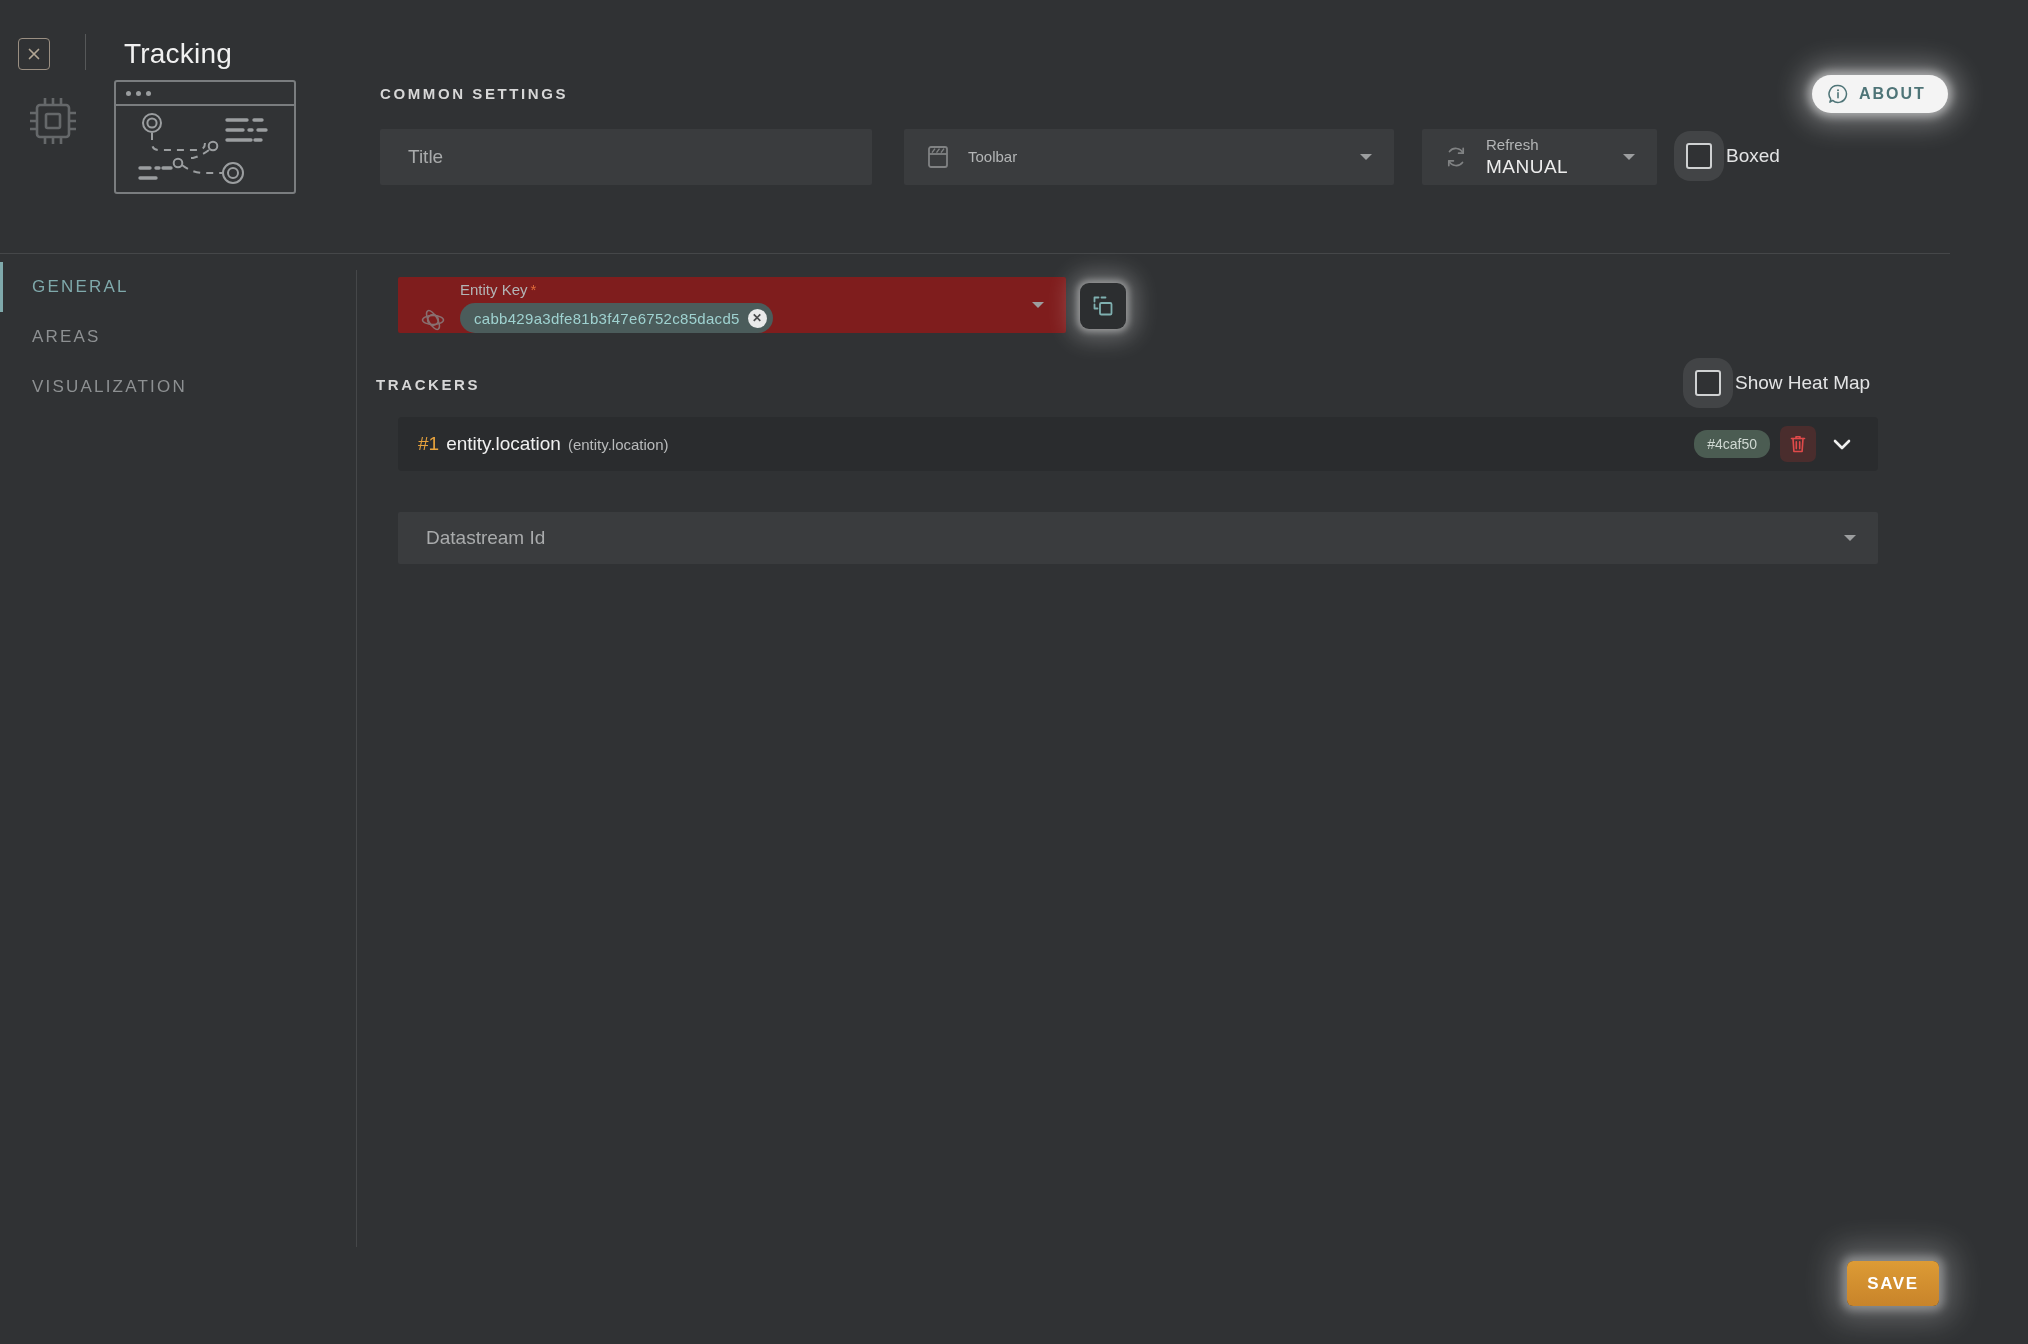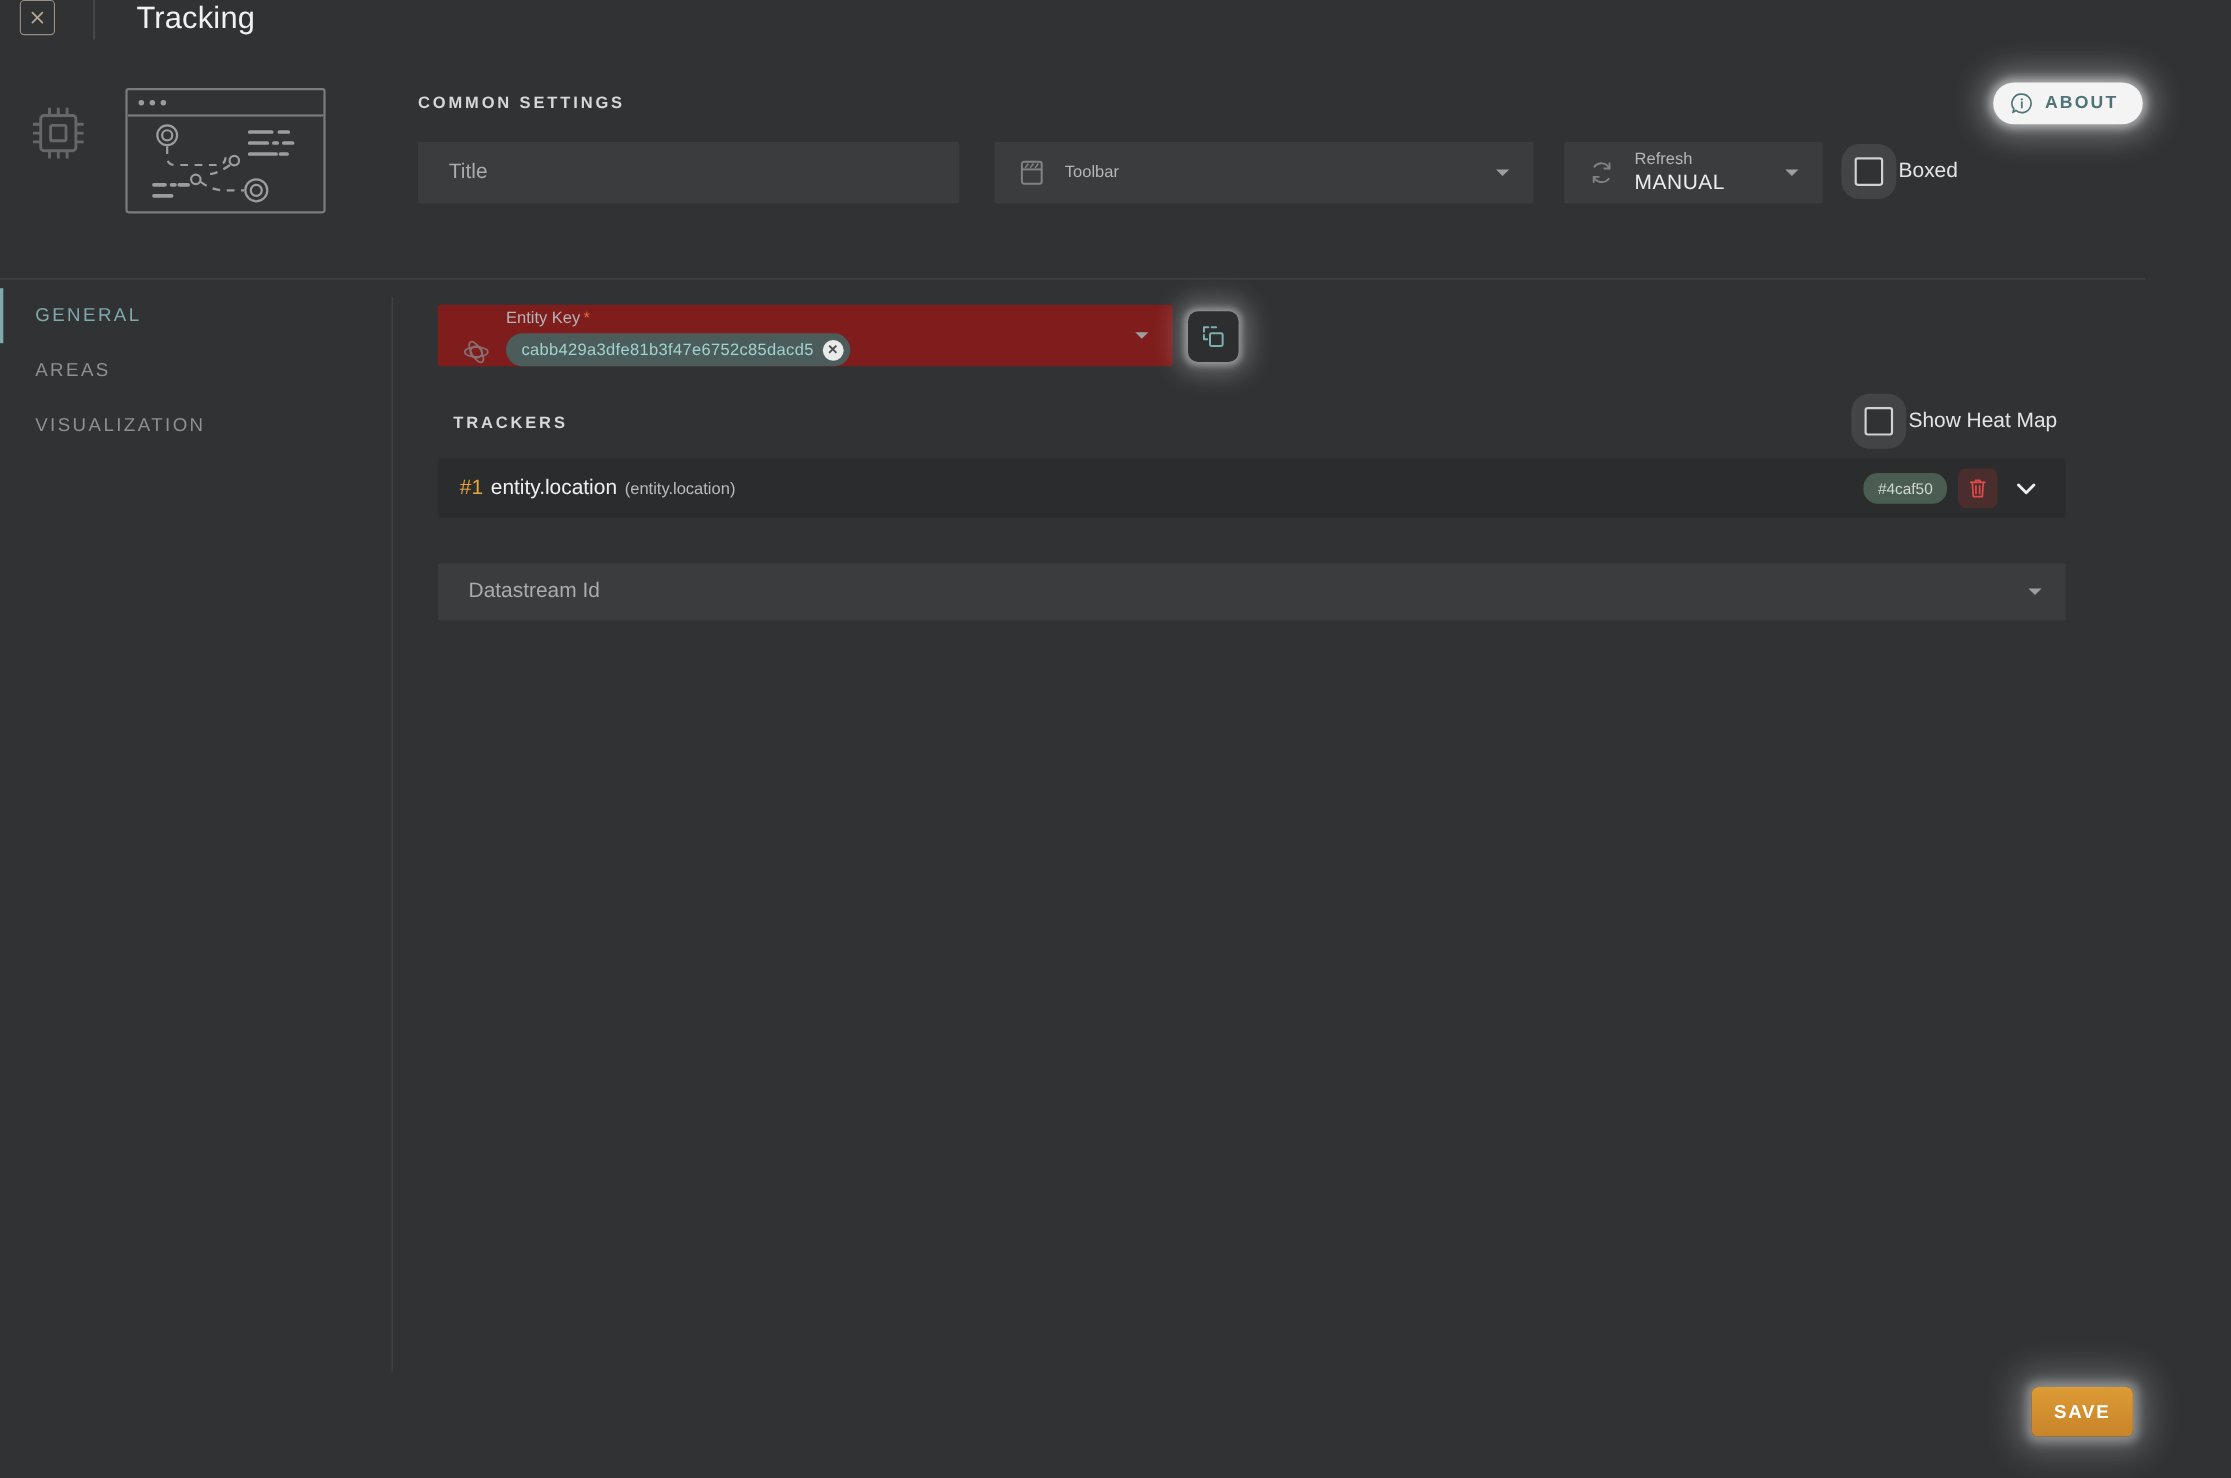--- a/index.html
+++ b/index.html
@@ -20,21 +20,21 @@
     background: #303234;
     color: #e8e8e8;
   }
 
   
   .topbar {
     position: absolute;
     left: 0; top: 0;
     width: 2028px; height: 70px;
     display: flex;
-    align-items: flex-start;
+    align-items: flex-end;
   }
 
   .close-btn {
     margin-left: 18px;
     width: 32px; height: 32px;
     border: 1.6px solid #9a8f82;
     border-radius: 4px;
     display: flex; align-items: center; justify-content: center;
     cursor: pointer;
     background: transparent;
@@ -267,21 +267,21 @@
     left: 1080px; top: 283px;
     width: 46px; height: 46px;
     border-radius: 9px;
     background: #2c2e30;
     display: flex; align-items: center; justify-content: center;
     cursor: pointer;
     box-shadow: 0 0 22px 11px rgba(255,255,255,0.26),
                 0 0 6px 3px rgba(255,255,255,0.35);
   }
 
-  #trackers-label { left: 412px; top: 376px; text-align: center; }
+  #trackers-label { left: 376px; top: 376px; text-align: center; }
 
   #heatmap-check { left: 1695px; top: 370px; }
 
   .tracker-row {
     position: absolute;
     left: 398px; top: 417px;
     width: 1480px; height: 54px;
     background: #2a2c2e;
     border-radius: 4px;
     display: flex;

